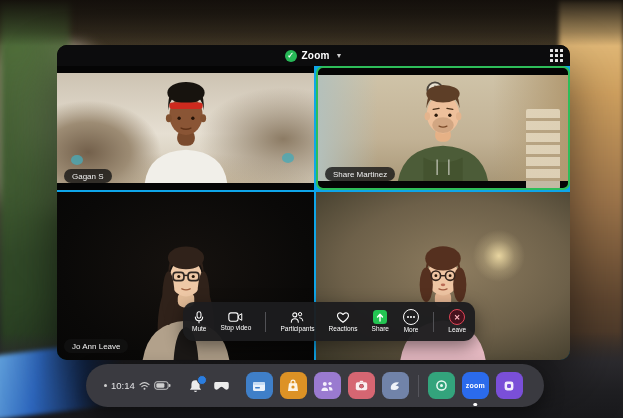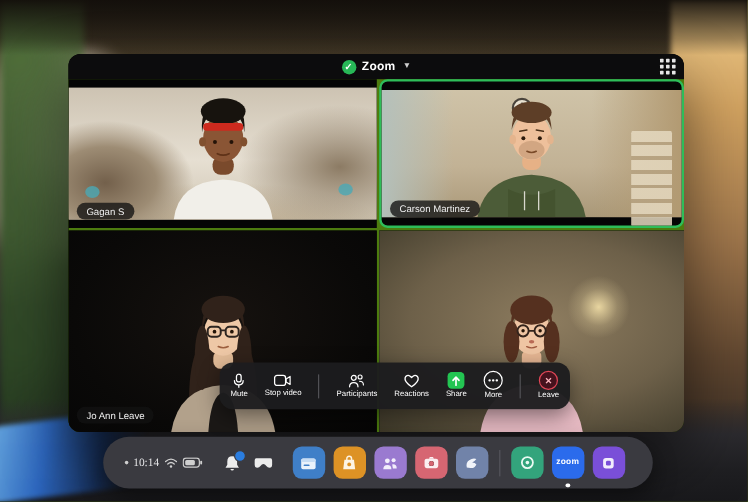--- a/index.html
+++ b/index.html
@@ -34,21 +34,21 @@
   .titlebar{position:relative;height:21px;background:#0c0c0d;display:flex;align-items:center;justify-content:center;}
   .title-pill{display:flex;align-items:center;gap:5px;cursor:default;}
   .shield{width:12px;height:12px;border-radius:50%;background:#27b857;display:flex;align-items:center;justify-content:center;
     color:#fff;font-size:8px;line-height:1;font-weight:bold;}
   .title-label{color:#fff;font-size:10px;font-weight:bold;letter-spacing:.2px;}
   .title-chevron{color:#cfcfcf;font-size:7px;margin-left:1px;}
   .gallery-btn{position:absolute;right:7px;top:4px;width:13px;height:13px;display:grid;
     grid-template-columns:repeat(3,1fr);grid-template-rows:repeat(3,1fr);gap:1.5px;}
   .gallery-btn span{background:#e6e6e6;border-radius:0.5px;}
   .grid{position:absolute;left:0;right:0;top:21px;bottom:0;display:grid;
-    grid-template-columns:257px 1fr;grid-template-rows:124px 1fr;gap:2px;background:#4d7c0f;}
+    grid-template-columns:257px 1fr;grid-template-rows:124px 1fr;gap:2px;background:#0ea5e9;}
   .tile{position:relative;overflow:hidden;background:#050505;}
   .tile .video{position:absolute;left:0;right:0;}
   .tile-top .video{top:7px;bottom:7px;}
   .tile-bottom .video{top:0;bottom:0;}
   .video-gagan{background:
       radial-gradient(ellipse 55% 90% at 12% 72%,#73604b 0%,#9d8c74 30%,transparent 52%),
       radial-gradient(ellipse 60% 85% at 88% 60%,#8c7b64 0%,transparent 55%),
       radial-gradient(ellipse 90% 60% at 50% 108%,#b4a285 0%,transparent 60%),
       linear-gradient(180deg,#cdc3b2 0%,#e6dfd2 55%,#cfc5b2 100%);}
   .video-carson{background:
@@ -87,21 +87,21 @@
   .more-chip i{width:1.8px;height:1.8px;border-radius:50%;background:#fff;}
   
   .taskbar{position:absolute;left:86px;top:364px;width:458px;height:43px;z-index:40;
     background:#3a3a40;border-radius:22px;display:flex;align-items:center;padding:0 9px;
     box-shadow:0 8px 20px rgba(0,0,0,0.45);box-sizing:border-box;gap:7px;}
   .profile-pic{width:29px;height:29px;border-radius:50%;cursor:pointer;
     background:
       radial-gradient(circle at 52% 62%,#8a5a3b 0 26%,transparent 27%),
       conic-gradient(from 210deg,#e0702c,#8fbf3f 30%,#3a7fd4 55%,#e8e2d4 75%,#e0702c);
     box-shadow:inset 0 0 0 1px rgba(255,255,255,0.15);}
-  .status-cluster{display:flex;align-items:center;gap:4px;cursor:pointer;padding:0 2px;font-family:Liberation Serif, serif;}
+  .status-cluster{display:flex;align-items:center;gap:4px;cursor:pointer;padding:0 2px;}
   .status-dot{width:3px;height:3px;border-radius:50%;background:#cfcfcf;}
   .status-time{color:#e4e4e6;font-size:9.5px;}
   .tb-icon-btn{position:relative;display:flex;align-items:center;justify-content:center;cursor:pointer;padding:0 2px;}
   .badge{position:absolute;top:-4px;right:-3px;width:8px;height:8px;border-radius:50%;background:#2a7de0;
     border:1.5px solid #3a3a40;}
   .tb-spacer{width:20px;}
   .app{width:27px;height:27px;border-radius:7.5px;display:flex;align-items:center;justify-content:center;
     cursor:pointer;position:relative;flex:none;}
   .app-store{background:#3f7fc8;}
   .app-shop{background:#dd9225;}
@@ -193,21 +193,21 @@
           <ellipse cx="60" cy="47" rx="11" ry="8" fill="rgba(139,101,66,0.28)"></ellipse>
           <path d="M43,30 Q44,8 60,7 Q76,8 77,30 Q73,15 60,14 Q47,15 43,30 Z" fill="#5d3e27"></path>
           <ellipse cx="60" cy="15" rx="17" ry="9" fill="#5d3e27"></ellipse>
           <circle cx="53" cy="37" r="1.7" fill="#2c1a0c"></circle>
           <circle cx="67" cy="37" r="1.7" fill="#2c1a0c"></circle>
           <path d="M50,31 L56,30" stroke="#4a3019" stroke-width="1.3" stroke-linecap="round"></path>
           <path d="M64,30 L70,31" stroke="#4a3019" stroke-width="1.3" stroke-linecap="round"></path>
           <path d="M56,48 Q60,50 64,48" stroke="#7a4a28" stroke-width="1.3" fill="none" stroke-linecap="round"></path>
         </svg>
       </div>
-      <span class="name-tag">Carson Martinez</span>
+      <span class="name-tag">Share Martinez</span>
     </div>
 
     <div class="tile tile-bottom">
       <div class="video video-joann">
         <svg class="avatar-svg" width="128" height="130" viewBox="0 0 124 126">
           <path d="M36,126 Q28,48 62,40 Q96,48 88,126 Z" fill="#30221a"></path>
           <path d="M20,126 Q26,90 62,88 Q98,90 104,126 Z" fill="#b2a18b"></path>
           <path d="M50,126 Q52,96 62,94 Q72,96 74,126 Z" fill="#1c1917"></path>
           <rect x="54" y="60" width="16" height="15" rx="6" fill="#e2bb97"></rect>
           <ellipse cx="62" cy="46" rx="15.5" ry="18.5" fill="#eec8a6"></ellipse>

